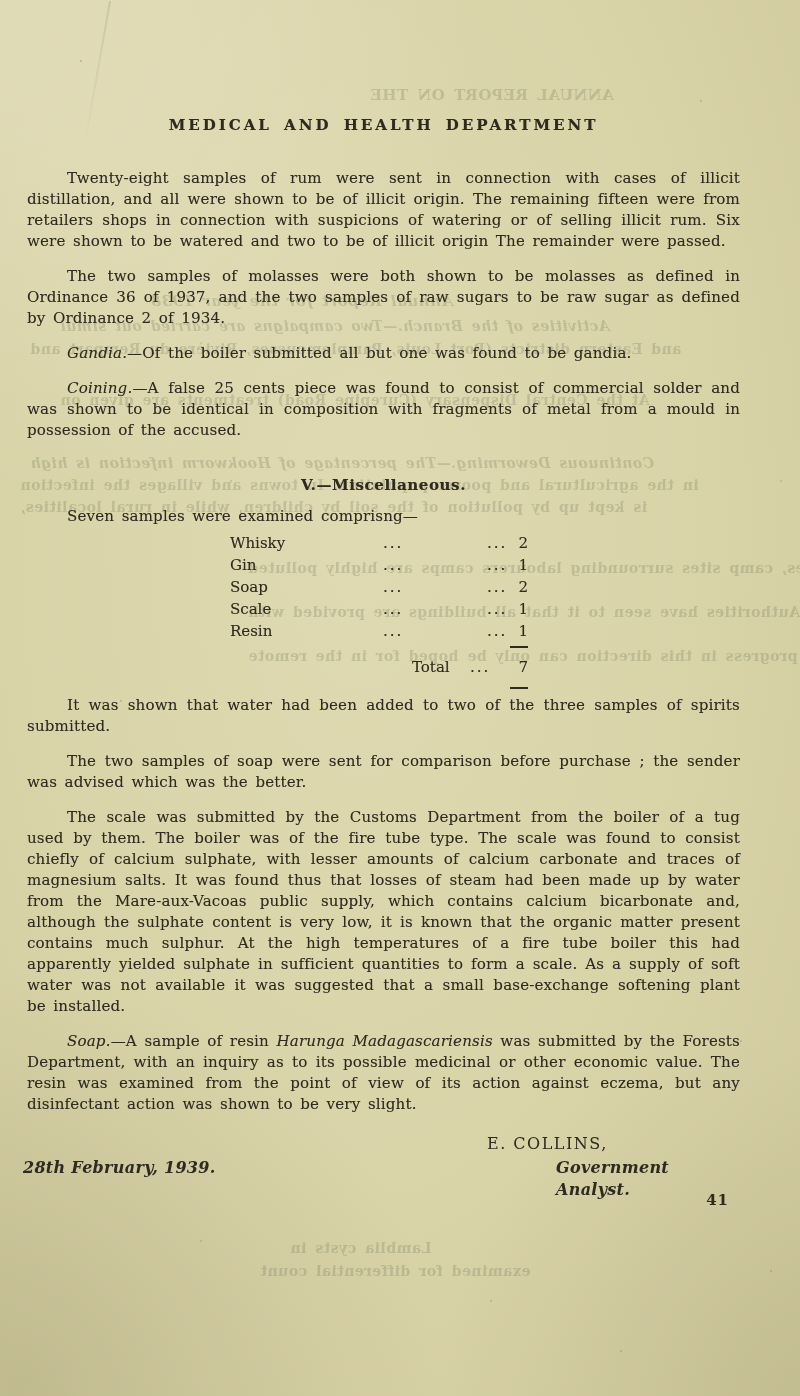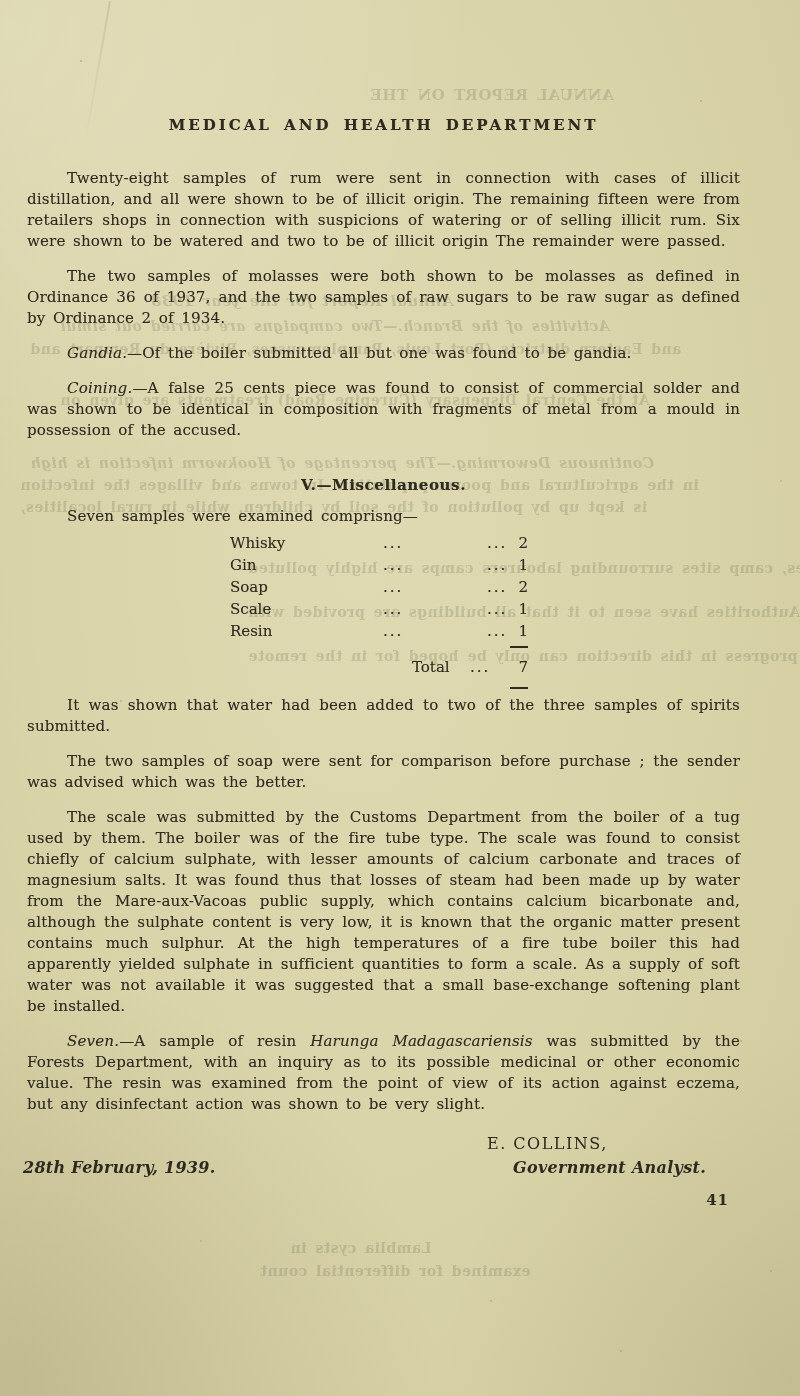--- a/index.html
+++ b/index.html
@@ -54,21 +54,21 @@
   .rule1{margin-top:4px;}
   .trow{position:relative;height:22px;line-height:22px;margin-top:8px;}
   .tlbl{position:absolute;left:385px;}
   .tdots{position:absolute;left:443px;letter-spacing:2px;}
   .rule2{margin-top:9px;}
   .after-table{margin-top:6px;}
   .sig-name{margin:18px 0 0 0;padding-left:460px;font-size:16px;line-height:22px;
     letter-spacing:1.5px;text-indent:0;text-align:left;}
   .sig-row{position:relative;height:22px;margin-top:2px;font-size:16px;line-height:22px;}
   .sig-date{position:absolute;left:-4px;font-style:italic;font-weight:700;letter-spacing:.3px;}
-  .sig-role{position:absolute;left:486px;font-style:italic;font-weight:600;letter-spacing:.3px;}
+  .sig-role{position:absolute;left:529px;font-style:italic;font-weight:600;letter-spacing:.3px;}
   .pagenum{position:relative;left:-11px;margin-top:12px;text-align:right;
     font-size:15px;font-weight:bold;letter-spacing:1px;}
 </style>
 </head>
 <body>
 
 <div class="page">
 
   <div class="crease"></div>
   <div class="speckles"></div>
@@ -142,21 +142,21 @@
       </div>
       <div class="rule rule2"></div>
     </div>
 
     <p class="after-table">It was shown that water had been added to two of the three samples of spirits submitted.</p>
 
     <p>The two samples of soap were sent for comparison before purchase ; the sender was advised which was the better.</p>
 
     <p>The scale was submitted by the Customs Department from the boiler of a tug used by them.  The boiler was of the fire tube type.  The scale was found to consist chiefly of calcium sulphate, with lesser amounts of calcium carbonate and traces of magnesium salts.  It was found thus that losses of steam had been made up by water from the Mare-aux-Vacoas public supply, which contains calcium bicarbonate and, although the sulphate content is very low, it is known that the organic matter present contains much sulphur.  At the high temperatures of a fire tube boiler this had apparently yielded sulphate in sufficient quantities to form a scale.  As a supply of soft water was not available it was suggested that a small base-exchange softening plant be installed.</p>
 
-    <p><span class="lead-it">Seven.</span><span>—A sample of resin </span><span class="species">Harunga Madagascariensis</span><span> was submitted by the Forests Department, with an inquiry as to its possible medicinal or other economic value.  The resin was examined from the point of view of its action against eczema, but any disinfectant action was shown to be very slight.</span></p>
+    <p><span class="lead-it">Soap.</span><span>—A sample of resin </span><span class="species">Harunga Madagascariensis</span><span> was submitted by the Forests Department, with an inquiry as to its possible medicinal or other economic value.  The resin was examined from the point of view of its action against eczema, but any disinfectant action was shown to be very slight.</span></p>
 
 
     <div class="sig-name">E. COLLINS,</div>
     <div class="sig-row">
       <span class="sig-date">28th February, 1939.</span>
       <span class="sig-role">Government Analyst.</span>
     </div>
 
     <div class="pagenum">41</div>
 

